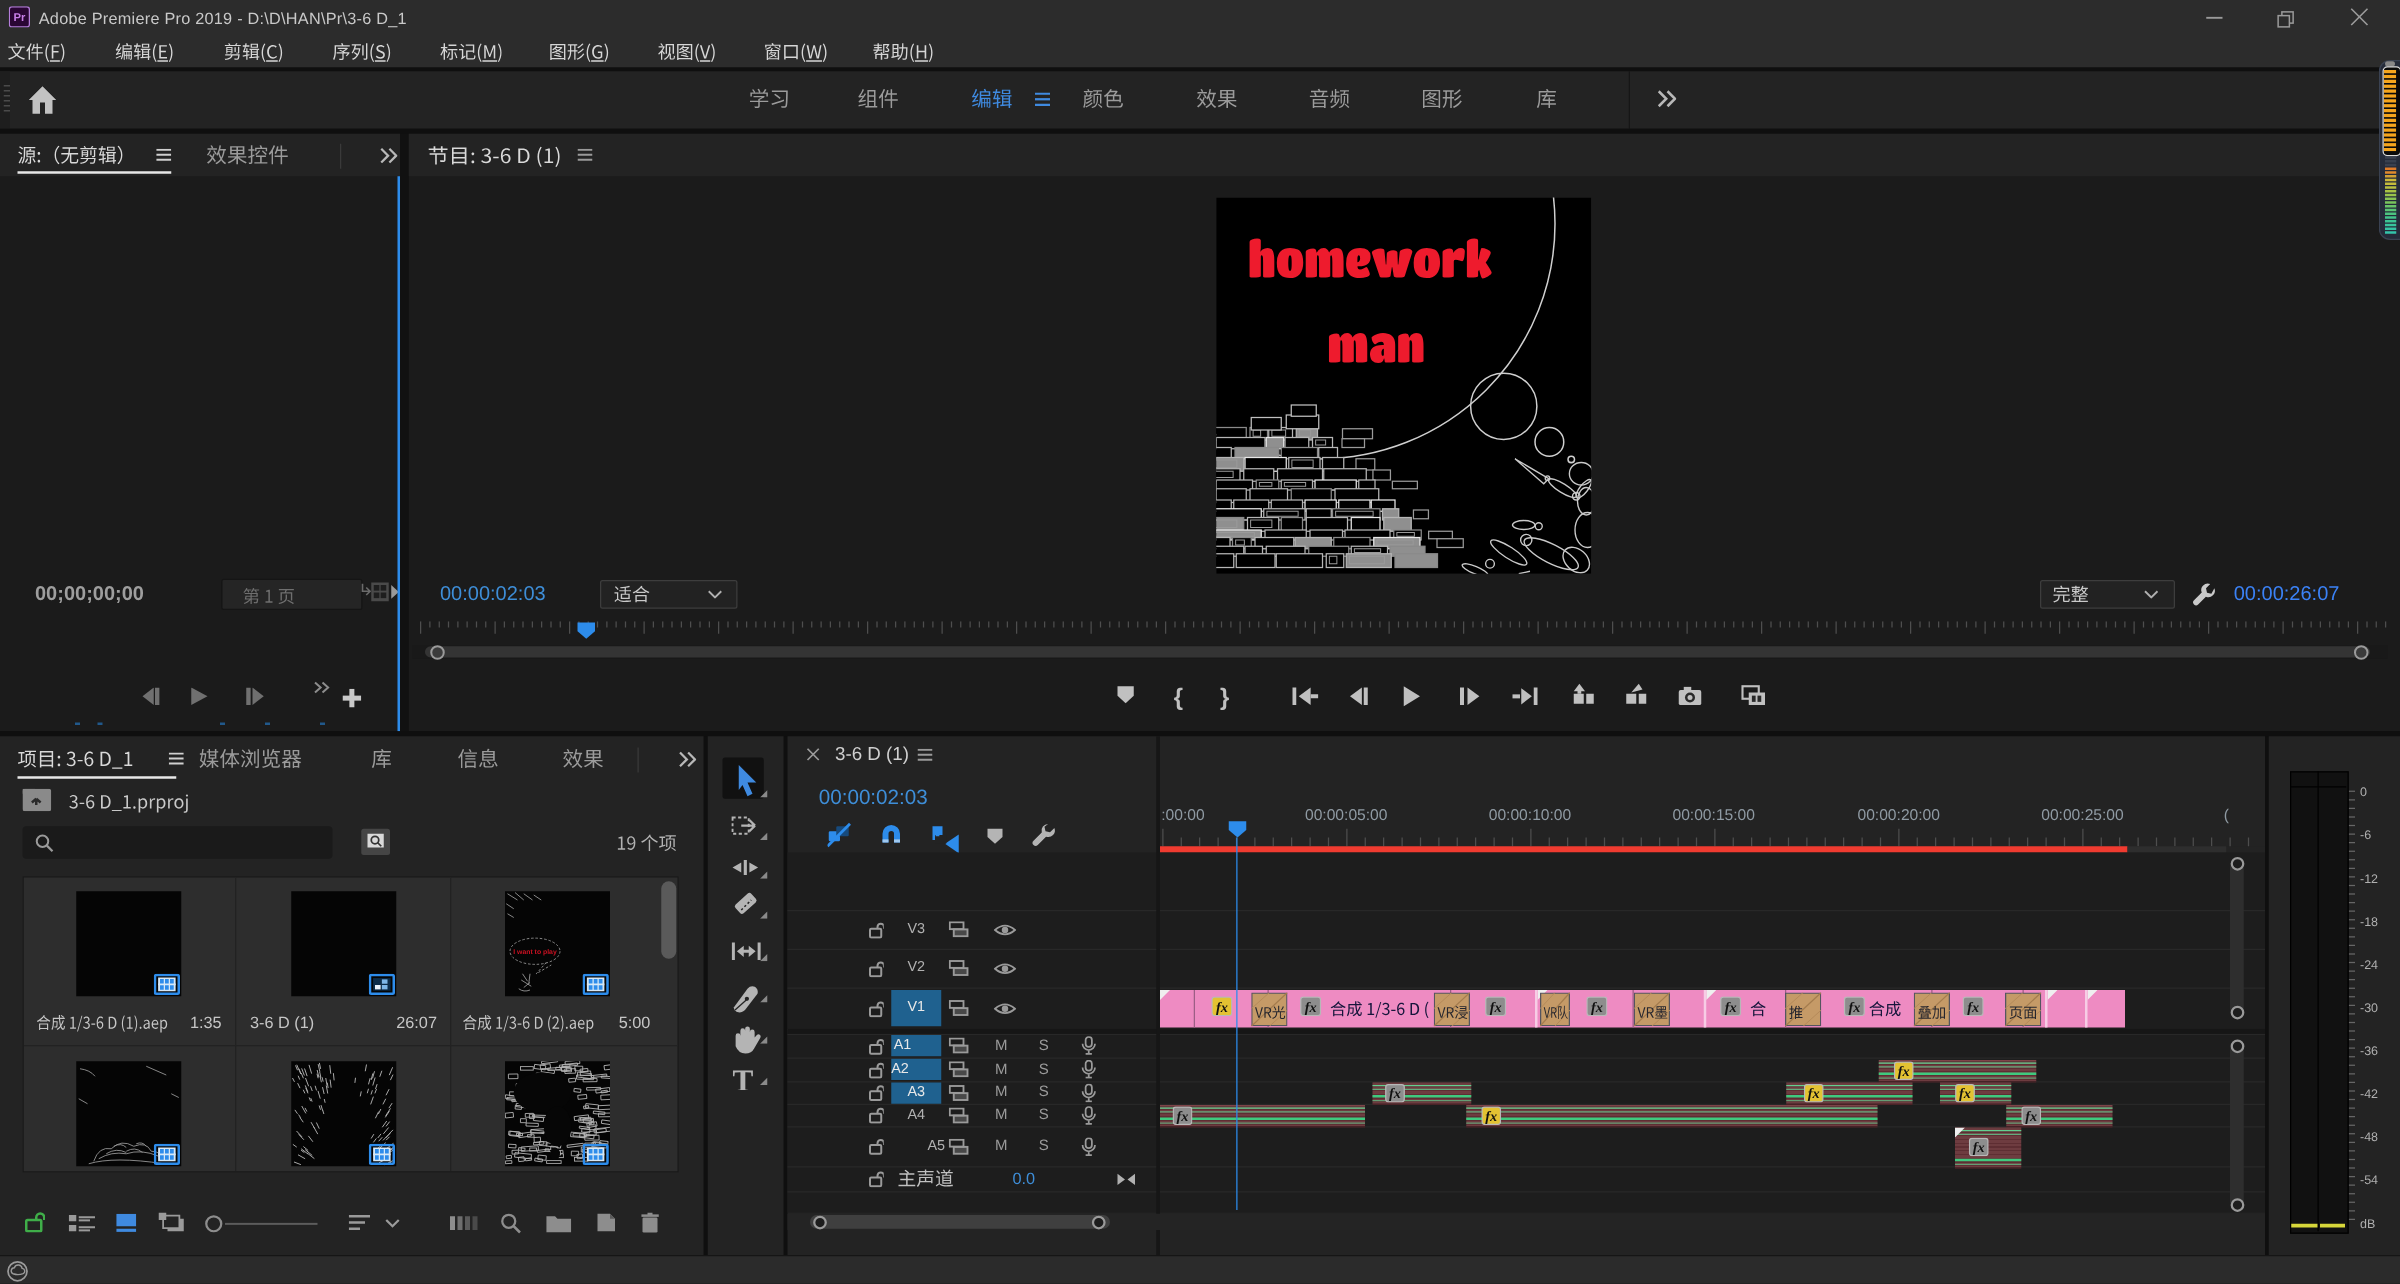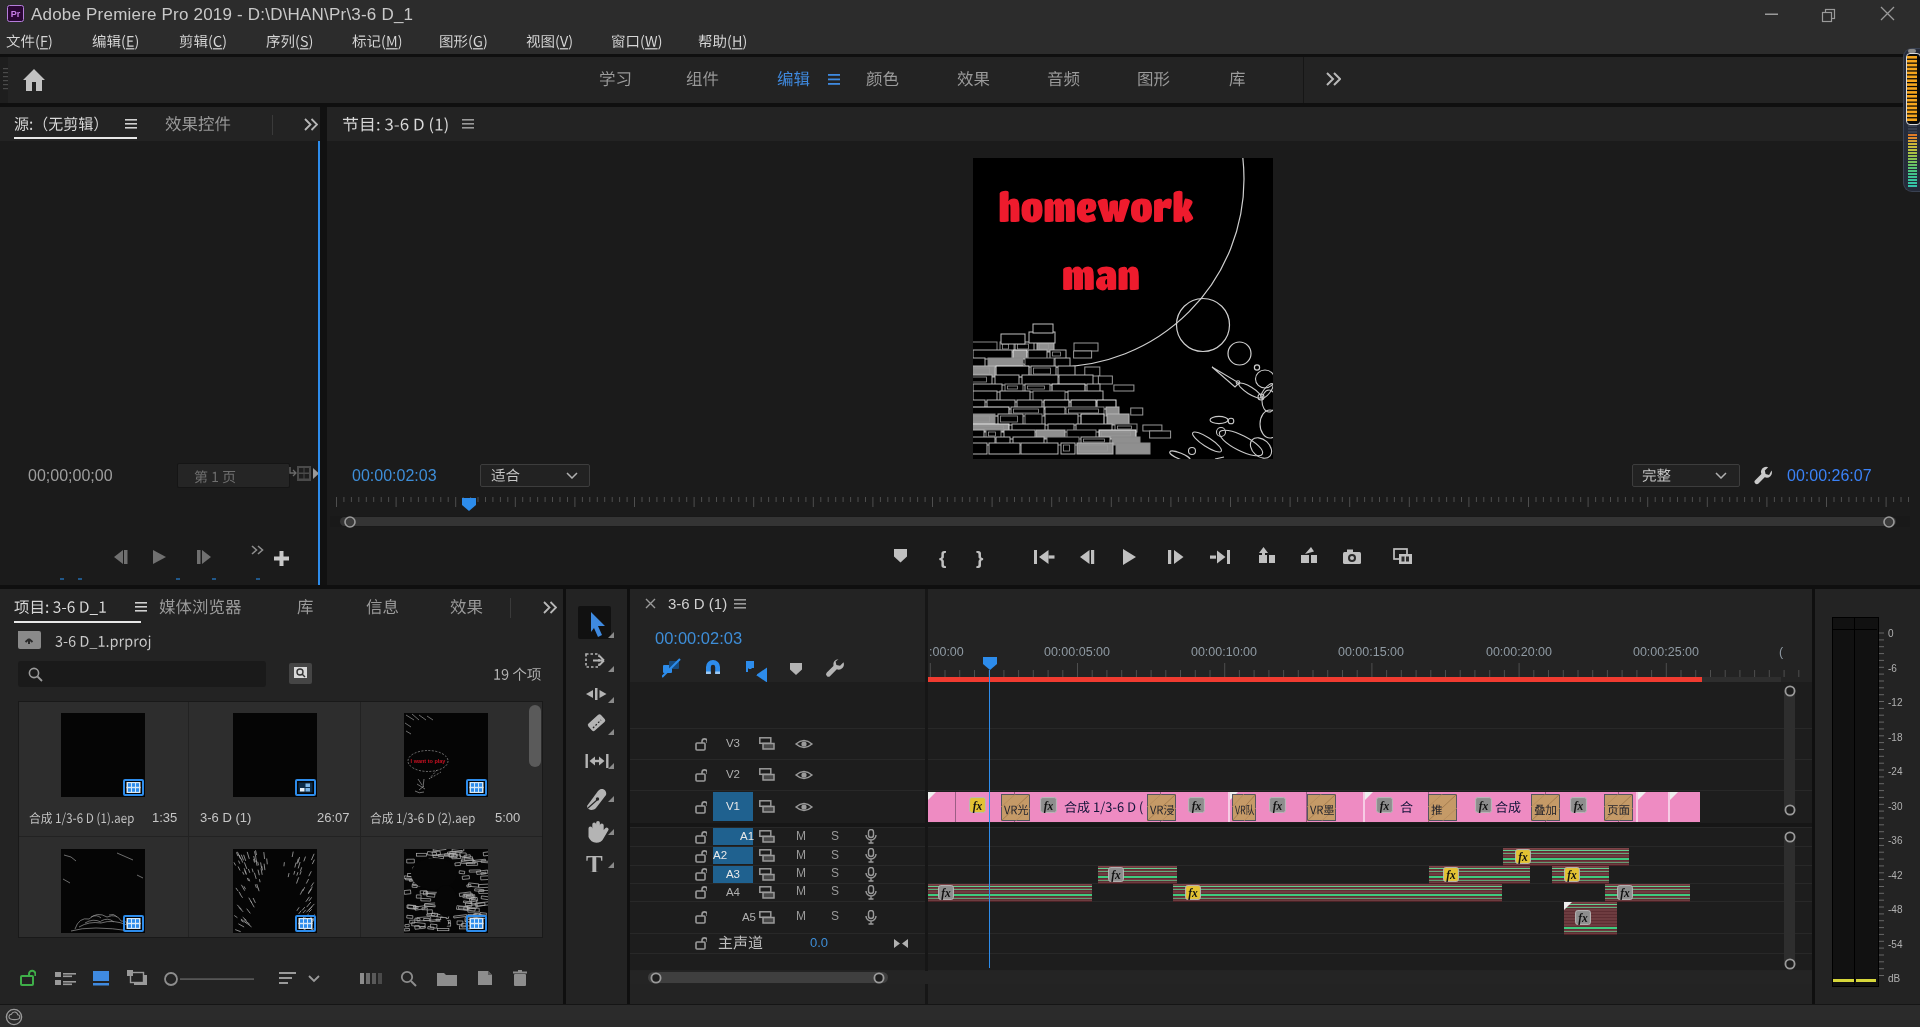--- a/index.html
+++ b/index.html
@@ -4,21 +4,21 @@
 font-family:"Liberation Sans",sans-serif;-webkit-font-smoothing:antialiased}
 .ab{position:absolute}
 svg{display:block}
 </style></head><body>
 
 <div class="ab" style="left:0px;top:0px;width:1920px;height:28px;background:#2c2c2c"></div>
 <svg class="ab" style="left:7px;top:5px" width="17" height="17">
 <rect x="0.5" y="0.5" width="16" height="16" rx="2" fill="#2a0634" stroke="#b57edb" stroke-width="1"></rect>
 <text x="8.5" y="12" font-family="Liberation Sans" font-size="9" font-weight="bold" fill="#c87ee8" text-anchor="middle">Pr</text>
   </svg>
-<div class="ab" style="left:31px;top:7px;width:600px;height:16px;color:#c9c9c9;font-size:17px;line-height:16px;letter-spacing:0.2px">Adobe Premiere Pro 2019 - D:\D\HAN\Pr\3-6 D_1</div>
+<div class="ab" style="left:31px;top:7px;width:600px;height:16px;color:#c9c9c9;font-size:13px;line-height:16px;letter-spacing:0.2px">Adobe Premiere Pro 2019 - D:\D\HAN\Pr\3-6 D_1</div>
 <svg class="ab" style="left:1759px;top:4px" width="140" height="20">
 <rect x="6" y="9.5" width="13" height="1.5" fill="#9a9a9a"></rect>
 <rect x="66.5" y="5.5" width="9" height="9" fill="none" stroke="#9a9a9a" stroke-width="1.2"></rect>
 <rect x="63.5" y="8.5" width="9" height="9" fill="#2c2c2c" stroke="#9a9a9a" stroke-width="1.2"></rect>
 <path d="M122 3 L135 16 M135 3 L122 16" stroke="#9a9a9a" stroke-width="1.3"></path>
   </svg>
 <div class="ab" style="left:0px;top:28px;width:1920px;height:26px;background:#2c2c2c"></div>
 <svg style="position:absolute;left:6.0px;top:30.3px;overflow:visible" width="47" height="22">
     <path transform="translate(0,16.7) scale(1.0,1)" d="M6.1 -11.9C6.6 -11.2 7 -10.3 7.2 -9.7L8.4 -10C8.2 -10.6 7.7 -11.6 7.3 -12.3ZM0.7 -9.6V-8.6H3C3.8 -6.4 5 -4.5 6.5 -2.9C4.9 -1.6 2.9 -0.6 0.5 0.1C0.7 0.4 1.1 0.9 1.2 1.1C3.6 0.3 5.6 -0.7 7.3 -2.1C8.9 -0.7 10.9 0.4 13.3 1.1C13.5 0.8 13.8 0.3 14 0.1C11.7 -0.5 9.7 -1.6 8.1 -2.9C9.6 -4.4 10.7 -6.3 11.5 -8.6H13.8V-9.6ZM7.3 -3.7C5.9 -5 4.9 -6.7 4.1 -8.6H10.3C9.6 -6.6 8.6 -5 7.3 -3.7Z M19.1 -4.9V-3.9H23.3V1.2H24.3V-3.9H28.3V-4.9H24.3V-8.1H27.7V-9.2H24.3V-12H23.3V-9.2H21.3C21.5 -9.9 21.7 -10.6 21.8 -11.2L20.8 -11.5C20.4 -9.6 19.8 -7.7 19 -6.5C19.2 -6.4 19.7 -6.1 19.9 -5.9C20.3 -6.5 20.7 -7.3 21 -8.1H23.3V-4.9ZM18.4 -12.1C17.6 -9.9 16.3 -7.8 15 -6.3C15.2 -6.1 15.5 -5.5 15.6 -5.3C16.1 -5.8 16.5 -6.3 16.9 -7V1.1H18V-8.7C18.5 -9.7 19 -10.7 19.4 -11.8Z M32.5 2.8 33.3 2.5C32 0.4 31.4 -2 31.4 -4.5C31.4 -7 32 -9.4 33.3 -11.5L32.5 -11.9C31.1 -9.7 30.3 -7.4 30.3 -4.5C30.3 -1.7 31.1 0.7 32.5 2.8Z M35.4 0H36.7V-4.8H40.8V-5.9H36.7V-9.5H41.5V-10.6H35.4Z M43.3 2.8C44.7 0.7 45.5 -1.7 45.5 -4.5C45.5 -7.4 44.7 -9.7 43.3 -11.9L42.5 -11.5C43.8 -9.4 44.4 -7 44.4 -4.5C44.4 -2 43.8 0.4 42.5 2.5Z" fill="#d6d6d6"></path>
     <rect x="33.9" y="18.2" width="8.0" height="1.2" fill="#d6d6d6"></rect>
@@ -114,21 +114,21 @@
     <rect y="8" width="12" height="1.6" fill="#d0d0d0"></rect>
   </svg>
 <div class="ab" style="left:14px;top:137px;width:123px;height:2px;background:#e8e8e8"></div>
 <svg style="position:absolute;left:165.0px;top:111.0px;overflow:visible" width="66" height="25">
     <path transform="translate(0,19.0) scale(1.0,1)" d="M2.8 -9.9C2.3 -8.6 1.4 -7.3 0.6 -6.3C0.8 -6.2 1.3 -5.8 1.5 -5.6C2.3 -6.6 3.3 -8.2 3.9 -9.6ZM5.5 -9.5C6.3 -8.6 7 -7.3 7.3 -6.5L8.3 -7.1C8 -7.9 7.2 -9.1 6.4 -9.9ZM3.3 -13.5C3.8 -12.9 4.3 -12 4.5 -11.5H1V-10.3H8.5V-11.5H4.7L5.6 -11.9C5.4 -12.4 4.9 -13.3 4.3 -13.9ZM2.3 -5.9C2.9 -5.3 3.6 -4.6 4.3 -3.8C3.3 -2.2 2.1 -0.9 0.6 0C0.9 0.2 1.3 0.7 1.5 0.9C2.9 -0 4.1 -1.3 5 -2.9C5.8 -1.9 6.4 -1.1 6.7 -0.4L7.7 -1.2C7.3 -1.9 6.5 -3 5.7 -4C6.1 -4.9 6.5 -5.9 6.8 -7L5.7 -7.2C5.5 -6.4 5.2 -5.6 4.9 -4.9C4.3 -5.5 3.7 -6.1 3.2 -6.6ZM10.8 -9.7H13.6C13.3 -7.5 12.8 -5.6 12 -4.1C11.3 -5.4 10.8 -6.9 10.4 -8.5ZM10.6 -13.9C10.2 -10.9 9.3 -8.1 8 -6.3C8.2 -6.1 8.7 -5.6 8.8 -5.4C9.2 -5.8 9.5 -6.4 9.7 -6.9C10.1 -5.4 10.7 -4.1 11.3 -2.9C10.3 -1.5 9 -0.4 7.3 0.4C7.5 0.7 8 1.1 8.1 1.4C9.7 0.5 11 -0.5 11.9 -1.8C12.8 -0.5 13.8 0.6 15.1 1.3C15.3 1 15.7 0.5 16 0.3C14.6 -0.4 13.5 -1.5 12.6 -2.9C13.7 -4.7 14.4 -6.9 14.8 -9.7H15.7V-10.9H11.2C11.4 -11.8 11.6 -12.7 11.8 -13.7Z M19.1 -13.1V-6.5H24.1V-5.1H17.5V-4H23.1C21.6 -2.4 19.3 -1 17.1 -0.2C17.4 0 17.8 0.5 18 0.8C20.1 -0 22.5 -1.6 24.1 -3.4V1.3H25.4V-3.5C27 -1.7 29.5 -0.1 31.6 0.7C31.8 0.4 32.2 -0.1 32.4 -0.3C30.3 -1 28 -2.4 26.4 -4H32V-5.1H25.4V-6.5H30.5V-13.1ZM20.4 -9.3H24.1V-7.6H20.4ZM25.4 -9.3H29.2V-7.6H25.4ZM20.4 -12H24.1V-10.3H20.4ZM25.4 -12H29.2V-10.3H25.4Z M44.5 -9.1C45.5 -8.2 46.9 -6.8 47.6 -6.1L48.4 -6.9C47.7 -7.6 46.3 -8.9 45.2 -9.8ZM42.2 -9.8C41.5 -8.7 40.3 -7.6 39.1 -6.8C39.3 -6.6 39.7 -6.1 39.9 -5.9C41.1 -6.8 42.4 -8.1 43.3 -9.4ZM35.7 -13.9V-10.7H33.7V-9.5H35.7V-5.5C34.9 -5.3 34.1 -5 33.5 -4.9L33.8 -3.6L35.7 -4.3V-0.3C35.7 -0 35.6 0 35.4 0C35.2 0 34.6 0 33.9 0C34 0.4 34.2 0.9 34.2 1.2C35.3 1.2 35.9 1.1 36.3 1C36.7 0.8 36.9 0.4 36.9 -0.3V-4.7L38.6 -5.4L38.4 -6.5L36.9 -5.9V-9.5H38.6V-10.7H36.9V-13.9ZM38.5 -0.3V0.8H48.9V-0.3H44.4V-4.5H47.7V-5.6H39.8V-4.5H43.1V-0.3ZM42.7 -13.6C42.9 -13.1 43.2 -12.4 43.4 -11.9H39.1V-9H40.2V-10.8H47.6V-9.1H48.7V-11.9H44.7C44.5 -12.4 44.2 -13.2 43.9 -13.9Z M54.7 -5.6V-4.4H59.5V1.3H60.7V-4.4H65.2V-5.6H60.7V-9.3H64.5V-10.5H60.7V-13.7H59.5V-10.5H57.3C57.5 -11.2 57.7 -12 57.8 -12.8L56.6 -13C56.2 -10.9 55.6 -8.7 54.6 -7.4C54.9 -7.2 55.4 -6.9 55.7 -6.7C56.1 -7.4 56.5 -8.3 56.9 -9.3H59.5V-5.6ZM53.9 -13.8C53 -11.3 51.6 -8.8 50 -7.2C50.2 -6.9 50.6 -6.3 50.7 -6C51.3 -6.6 51.8 -7.2 52.3 -7.9V1.3H53.4V-9.9C54.1 -11 54.6 -12.2 55.1 -13.4Z" fill="#9b9b9b"></path>
   </svg>
 <div class="ab" style="left:272px;top:115px;width:1px;height:20px;background:#3a3a3a"></div>
 <svg class="ab" style="left:303px;top:118px" width="15" height="13">
 <path d="M2 1 L7.5 6.5 L2 12 M8.5 1 L14 6.5 L8.5 12" stroke="#b8b8b8" stroke-width="1.8" fill="none"></path>
   </svg>
-<div class="ab" style="left:28px;top:468px;width:130px;height:16px;color:#9e9e9e;font-size:16px;line-height:16px;font-weight:400">00;00;00;00</div>
+<div class="ab" style="left:28px;top:468px;width:130px;height:16px;color:#9e9e9e;font-size:16px;line-height:16px;font-weight:700">00;00;00;00</div>
 <div class="ab" style="left:177px;top:463px;width:111px;height:23px;background:#252525;border:1px solid #151515;border-radius:2px"></div>
 <svg style="position:absolute;left:194.0px;top:465.9px;overflow:visible" width="42" height="21">
     <path transform="translate(0,16.1) scale(1.0,1)" d="M2.4 -5.6C2.2 -4.6 2 -3.4 1.8 -2.5H5.6C4.4 -1.3 2.6 -0.2 1 0.3C1.2 0.5 1.5 0.9 1.7 1.1C3.3 0.5 5.2 -0.7 6.4 -2.1V1.1H7.4V-2.5H11.5C11.4 -1.2 11.2 -0.7 11 -0.5C10.9 -0.4 10.8 -0.4 10.5 -0.4C10.2 -0.4 9.6 -0.4 8.9 -0.5C9.1 -0.2 9.2 0.2 9.2 0.5C9.9 0.5 10.6 0.5 11 0.5C11.4 0.5 11.6 0.4 11.9 0.2C12.2 -0.2 12.4 -1 12.6 -3C12.6 -3.1 12.6 -3.4 12.6 -3.4H7.4V-4.7H12.2V-7.8H1.8V-6.9H6.4V-5.6ZM3.2 -4.7H6.4V-3.4H3ZM7.4 -6.9H11.1V-5.6H7.4ZM3 -11.8C2.5 -10.5 1.6 -9.2 0.6 -8.4C0.9 -8.2 1.3 -8 1.5 -7.9C2.1 -8.4 2.6 -9 3 -9.7H3.8C4.1 -9.2 4.4 -8.5 4.5 -8.1L5.4 -8.4C5.3 -8.7 5.1 -9.3 4.8 -9.7H7.1V-10.6H3.5C3.7 -10.9 3.8 -11.2 3.9 -11.6ZM8.4 -11.8C8 -10.5 7.4 -9.3 6.5 -8.5C6.8 -8.4 7.2 -8.1 7.4 -8C7.9 -8.4 8.3 -9 8.6 -9.7H9.6C10.1 -9.2 10.5 -8.5 10.7 -8L11.6 -8.4C11.4 -8.8 11.1 -9.3 10.7 -9.7H13.3V-10.6H9C9.2 -10.9 9.3 -11.2 9.4 -11.6Z M18.4 0H24V-1.1H21.9V-10.3H21C20.4 -9.9 19.7 -9.7 18.8 -9.5V-8.7H20.7V-1.1H18.4Z M34.5 -6.5V-3.9C34.5 -2.4 33.9 -0.8 28.7 0.3C29 0.5 29.3 0.9 29.4 1.1C34.8 -0.1 35.6 -2 35.6 -3.9V-6.5ZM35.7 -1.5C37.3 -0.8 39.4 0.4 40.4 1.2L41.1 0.3C40 -0.4 37.9 -1.6 36.3 -2.3ZM30.4 -8.3V-1.8H31.5V-7.4H38.7V-1.8H39.8V-8.3H34.7C35 -8.8 35.3 -9.4 35.5 -10H41.1V-11H29.1V-10H34.3C34.2 -9.5 33.9 -8.8 33.7 -8.3Z" fill="#6f6f6f"></path>
   </svg>
 <svg class="ab" style="left:288px;top:464px" width="32" height="20">
 <path d="M2 3 v6 h6 M5 6 l3 3 l-3 3" fill="none" stroke="#6a6a6a" stroke-width="1.3"></path>
 <rect x="9" y="2" width="14" height="15" fill="#4a4a4a"></rect>
 <rect x="11" y="4" width="4.5" height="4.5" fill="#1e1e1e"></rect>
     <rect x="16.5" y="4" width="4.5" height="4.5" fill="#1e1e1e"></rect>
 <rect x="11" y="10" width="4.5" height="4.5" fill="#1e1e1e"></rect>
@@ -1190,21 +1190,21 @@
   </svg>
 <svg class="ab" style="left:795px;top:800.5px" width="18" height="12">
     <path d="M1 6 Q9 -1 17 6 Q9 13 1 6 Z" fill="none" stroke="#9a9a9a" stroke-width="1.5"></path>
     <circle cx="9" cy="6" r="2.6" fill="#9a9a9a"></circle>
   </svg>
 <svg class="ab" style="left:695px;top:829.5px" width="12" height="14">
     <rect x="1" y="6" width="9" height="7" rx="1" fill="none" stroke="#9a9a9a" stroke-width="1.6"></rect>
     <path d="M7 6 v-1.5 a2.6 2.6 0 0 1 5.2 0 v1.5" fill="none" stroke="#9a9a9a" stroke-width="1.6"></path>
   </svg>
 <div class="ab" style="left:713px;top:828.0px;width:40px;height:17px;background:#1f618f"></div>
-<div class="ab" style="left:740px;top:830.0px;width:40px;height:12px;color:#e8e8e8;font-size:11.5px;line-height:12px;text-align:left">A1</div>
+<div class="ab" style="left:689px;top:830.0px;width:40px;height:12px;color:#e8e8e8;font-size:11.5px;line-height:12px;text-align:right">A1</div>
 <svg class="ab" style="left:759px;top:830.0px" width="17" height="13">
     <rect x="0.8" y="0.8" width="11" height="5.5" fill="none" stroke="#9a9a9a" stroke-width="1.5"></rect>
     <rect x="4" y="6.5" width="11" height="5.5" fill="none" stroke="#9a9a9a" stroke-width="1.5"></rect>
     <rect x="4" y="6.5" width="11" height="5.5" fill="#9a9a9a" opacity="0.35"></rect>
   </svg>
 <div class="ab" style="left:796px;top:829.5px;width:12px;height:13px;color:#9a9a9a;font-size:12px;line-height:13px">M</div>
 <div class="ab" style="left:831px;top:829.5px;width:12px;height:13px;color:#9a9a9a;font-size:12px;line-height:13px">S</div>
 <svg class="ab" style="left:865px;top:829.0px" width="12" height="15">
     <rect x="3.5" y="0.5" width="5" height="8" rx="2.5" fill="none" stroke="#9a9a9a" stroke-width="1.4"></rect>
     <path d="M1 6 a5 5 0 0 0 10 0 M6 11 v3 M3.5 14 h5" fill="none" stroke="#9a9a9a" stroke-width="1.4"></path>

